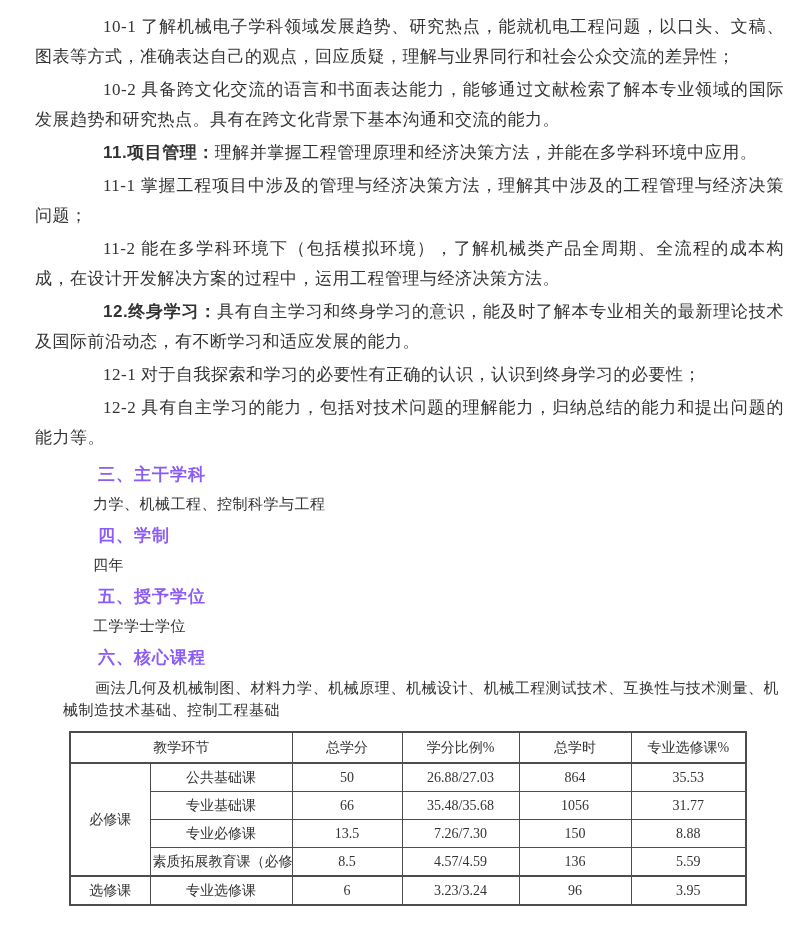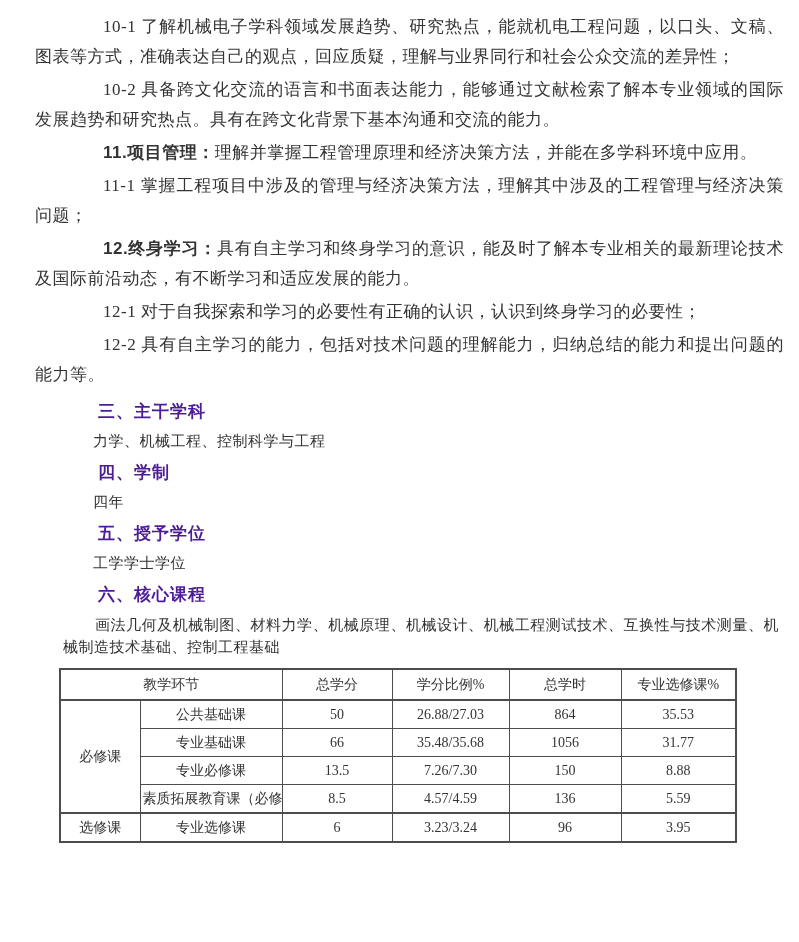--- a/index.html
+++ b/index.html
@@ -27,21 +27,21 @@
   p.body-para b.lead {
     font-family: "Liberation Sans", "DejaVu Sans", sans-serif;
     font-weight: bold;
     margin-top: 8px;
   }
   
   h3.sec-heading {
     font-family: "Liberation Sans", "DejaVu Sans", sans-serif;
     font-size: 17px;
     font-weight: bold;
-    color: #4c1d95;
+    color: #8b5cf6;
     line-height: 20px;
     margin: 12px 0 9px 63px;
     letter-spacing: 1px;
   }
   
   p.sec-body {
     margin: 0 0 0 58px;
     font-size: 15px;
     line-height: 20px;
     letter-spacing: 0.5px;
@@ -50,21 +50,21 @@
   p.core-body {
     margin: 0 5px 0 28px;
     font-size: 15px;
     line-height: 22px;
     text-indent: 32px;
     text-align: justify;
     letter-spacing: 0.5px;
   }
   
   table.framework {
-    margin: 10px 0 0 24px;
+    margin: 10px 0 0 34px;
     border-collapse: collapse;
     table-layout: fixed;
     width: 676px;
     font-size: 14px;
     color: #333333;
     padding-left: 32px;
   }
   table.framework th, table.framework td {
     border: 1px solid #4d4d4d;
     text-align: center;
@@ -81,20 +81,21 @@
 </style>
 </head>
 <body>
 
 <div class="page">
 
   <p class="body-para"><b class="lead"></b><span>10-1 了解机械电子学科领域发展趋势、研究热点，能就机电工程问题，以口头、文稿、图表等方式，准确表达自己的观点，回应质疑，理解与业界同行和社会公众交流的差异性；</span></p>
   <p class="body-para"><b class="lead"></b><span>10-2 具备跨文化交流的语言和书面表达能力，能够通过文献检索了解本专业领域的国际发展趋势和研究热点。具有在跨文化背景下基本沟通和交流的能力。</span></p>
   <p class="body-para"><b class="lead">11.项目管理：</b><span>理解并掌握工程管理原理和经济决策方法，并能在多学科环境中应用。</span></p>
   <p class="body-para"><b class="lead"></b><span>11-1 掌握工程项目中涉及的管理与经济决策方法，理解其中涉及的工程管理与经济决策问题；</span></p>
+  <p class="body-para"><b class="lead"></b><span>11-2 能在多学科环境下（包括模拟环境），了解机械类产品全周期、全流程的成本构成，在设计开发解决方案的过程中，运用工程管理与经济决策方法。</span></p>
   <p class="body-para"><b class="lead">12.终身学习：</b><span>具有自主学习和终身学习的意识，能及时了解本专业相关的最新理论技术及国际前沿动态，有不断学习和适应发展的能力。</span></p>
   <p class="body-para"><b class="lead"></b><span>12-1 对于自我探索和学习的必要性有正确的认识，认识到终身学习的必要性；</span></p>
   <p class="body-para"><b class="lead"></b><span>12-2 具有自主学习的能力，包括对技术问题的理解能力，归纳总结的能力和提出问题的能力等。</span></p>
 
   <h3 class="sec-heading">三、主干学科</h3>
   <p class="sec-body">力学、机械工程、控制科学与工程</p>
 
   <h3 class="sec-heading">四、学制</h3>
   <p class="sec-body">四年</p>
 

